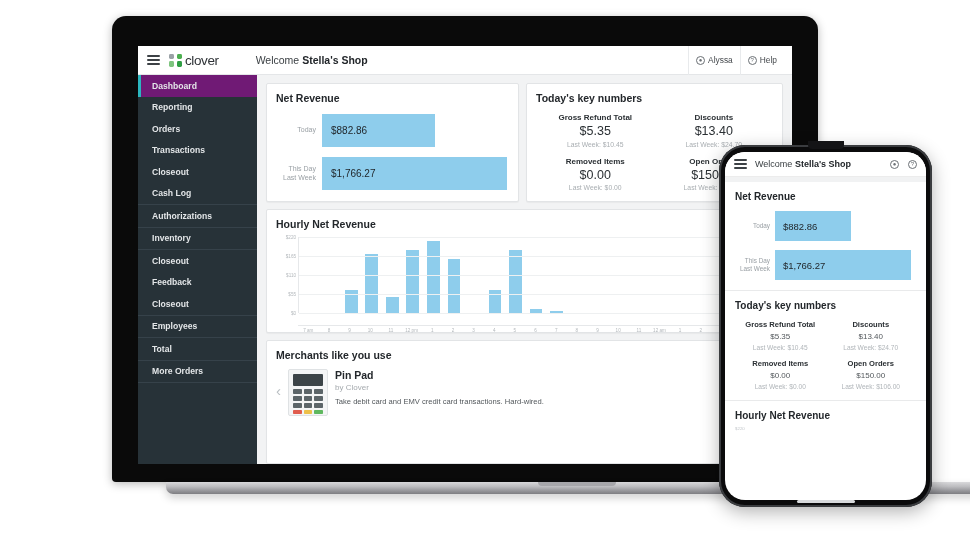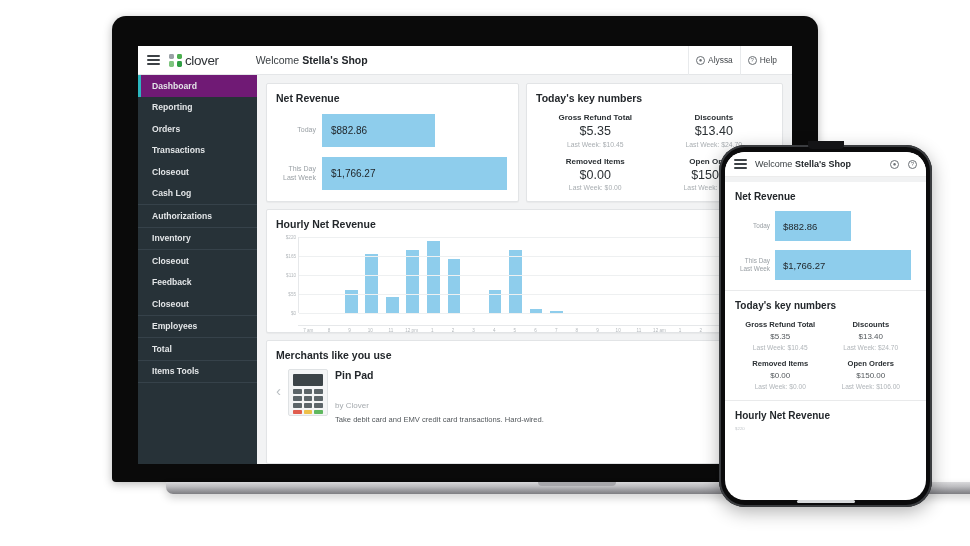--- a/index.html
+++ b/index.html
@@ -190,21 +190,21 @@
     padding: 4px 4px 0 4px;
   }
   #pinpad-screen { height: 12px; background: #3c4448; border-radius: 1px; }
   #pinpad-keys { display: grid; grid-template-columns: repeat(3,1fr); gap: 2px; margin-top: 3px; }
   #pinpad-keys i { display: block; height: 5px; background: #5c6569; border-radius: .8px; }
   #pinpad-fn { display: grid; grid-template-columns: repeat(3,1fr); gap: 2px; margin-top: 2px; }
   #pinpad-fn i { display: block; height: 4px; border-radius: .8px; }
   .k-red { background: #e05c4e; } .k-yellow { background: #edc04a; } .k-green { background: #5fb85f; }
   .merch-text { flex: 1; min-width: 0; }
   #merch-name { font-size: 10.5px; font-weight: 700; color: #23272b; }
-  #merch-by { font-size: 8px; color: #a5aaae; margin-top: 20px; }
+  #merch-by { font-size: 8px; color: #a5aaae; margin-top: 2px; }
   #merch-desc { font-size: 7.6px; color: #53585c; margin-top: 4px; line-height: 1.45; }
 
   
   #phone {
     position: absolute;
     left: 719px; top: 145px;
     width: 213px; height: 362px;
     background: #0b0b0c;
     border-radius: 26px;
     box-shadow: 0 5px 18px rgba(0,0,0,.3), inset 0 0 0 2px #3a3c3f;
@@ -340,21 +340,21 @@
               <span>Employees</span>
             </div>
         </div>
         <div class="nav-group">
           <div class="nav-item">
               <span>Total</span>
             </div>
         </div>
         <div class="nav-group">
           <div class="nav-item">
-              <span>Items Tools</span>
+              <span>More Orders</span>
             </div>
         </div>
       </nav>
 
       <main id="main">
 
         <div id="row-top">
 
           <section class="card" id="card-net-revenue">
             <div class="card-title">Net Revenue</div>

